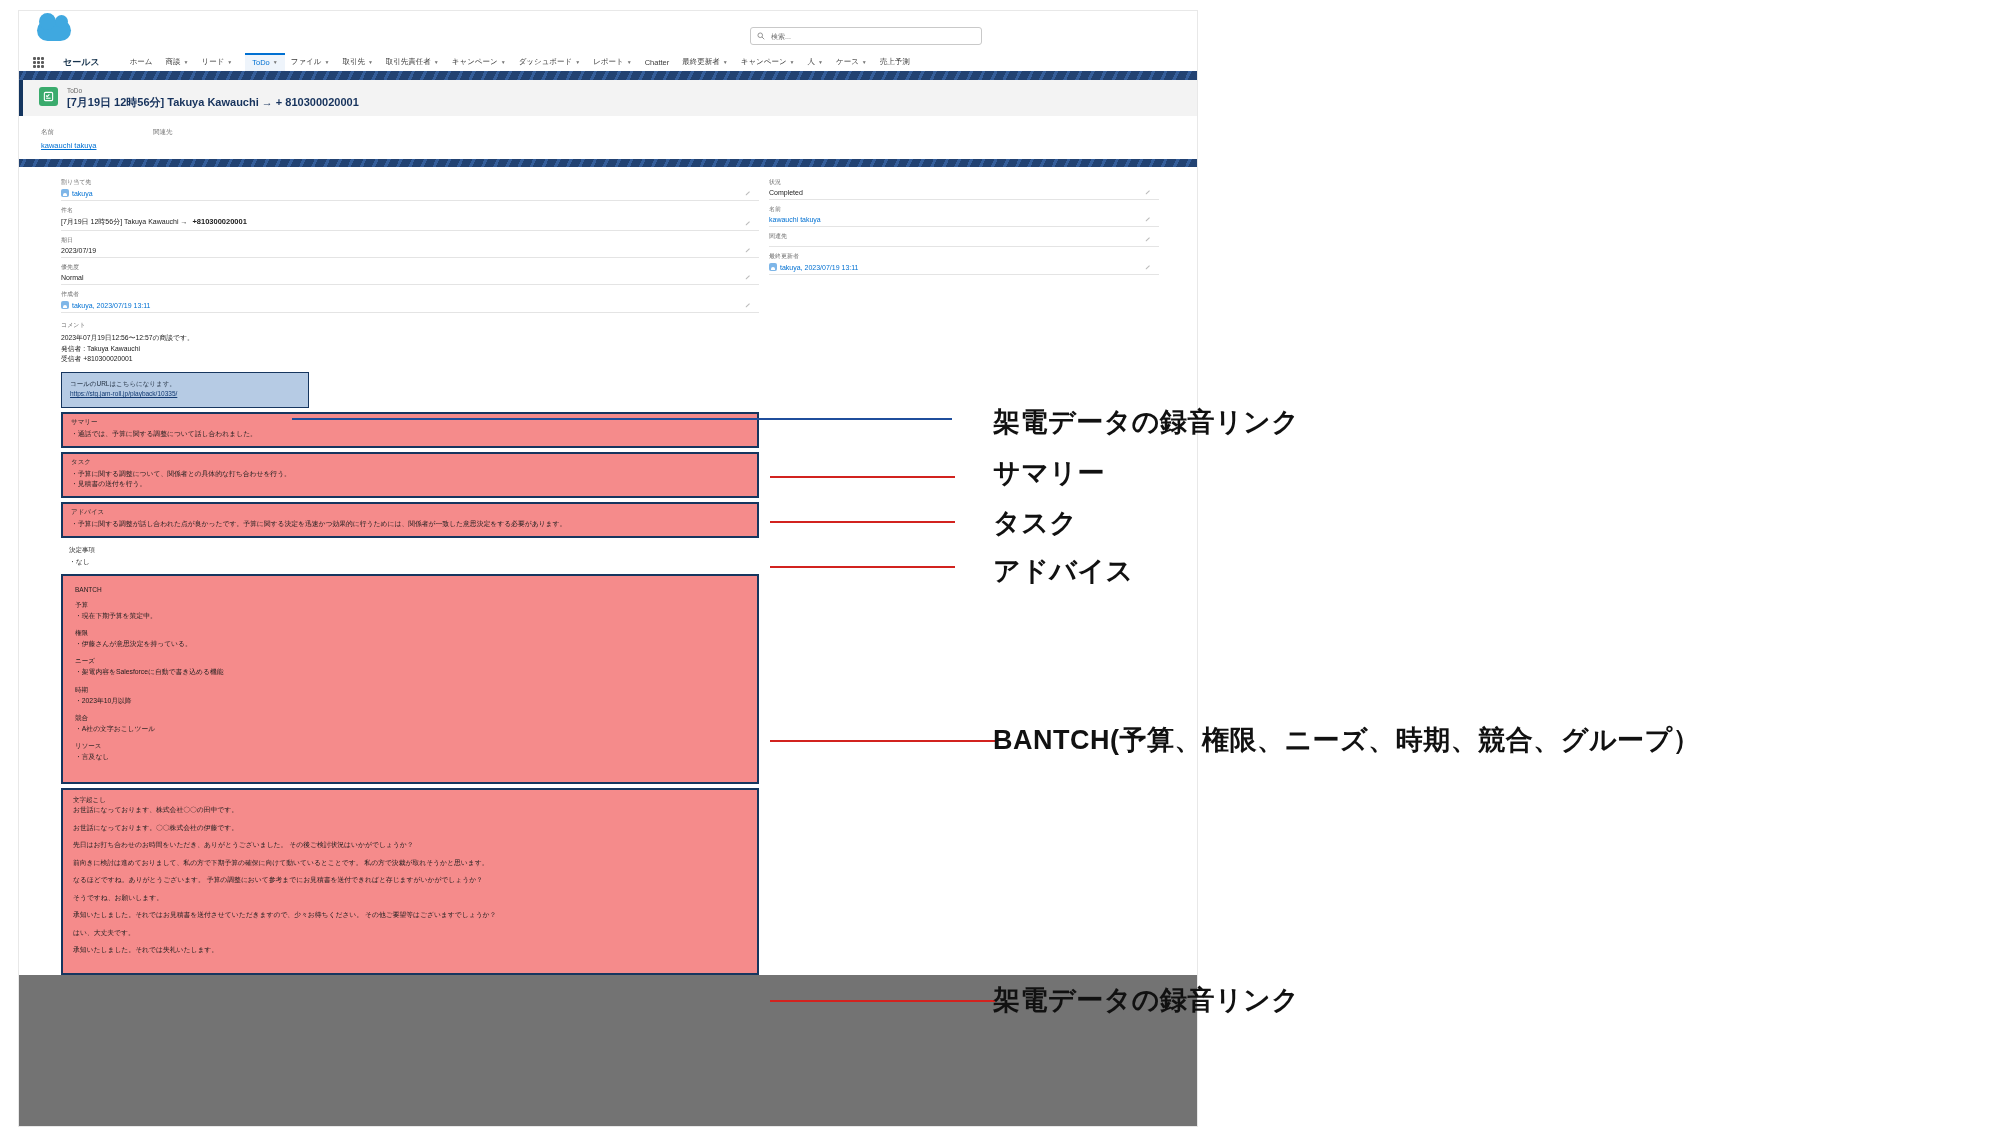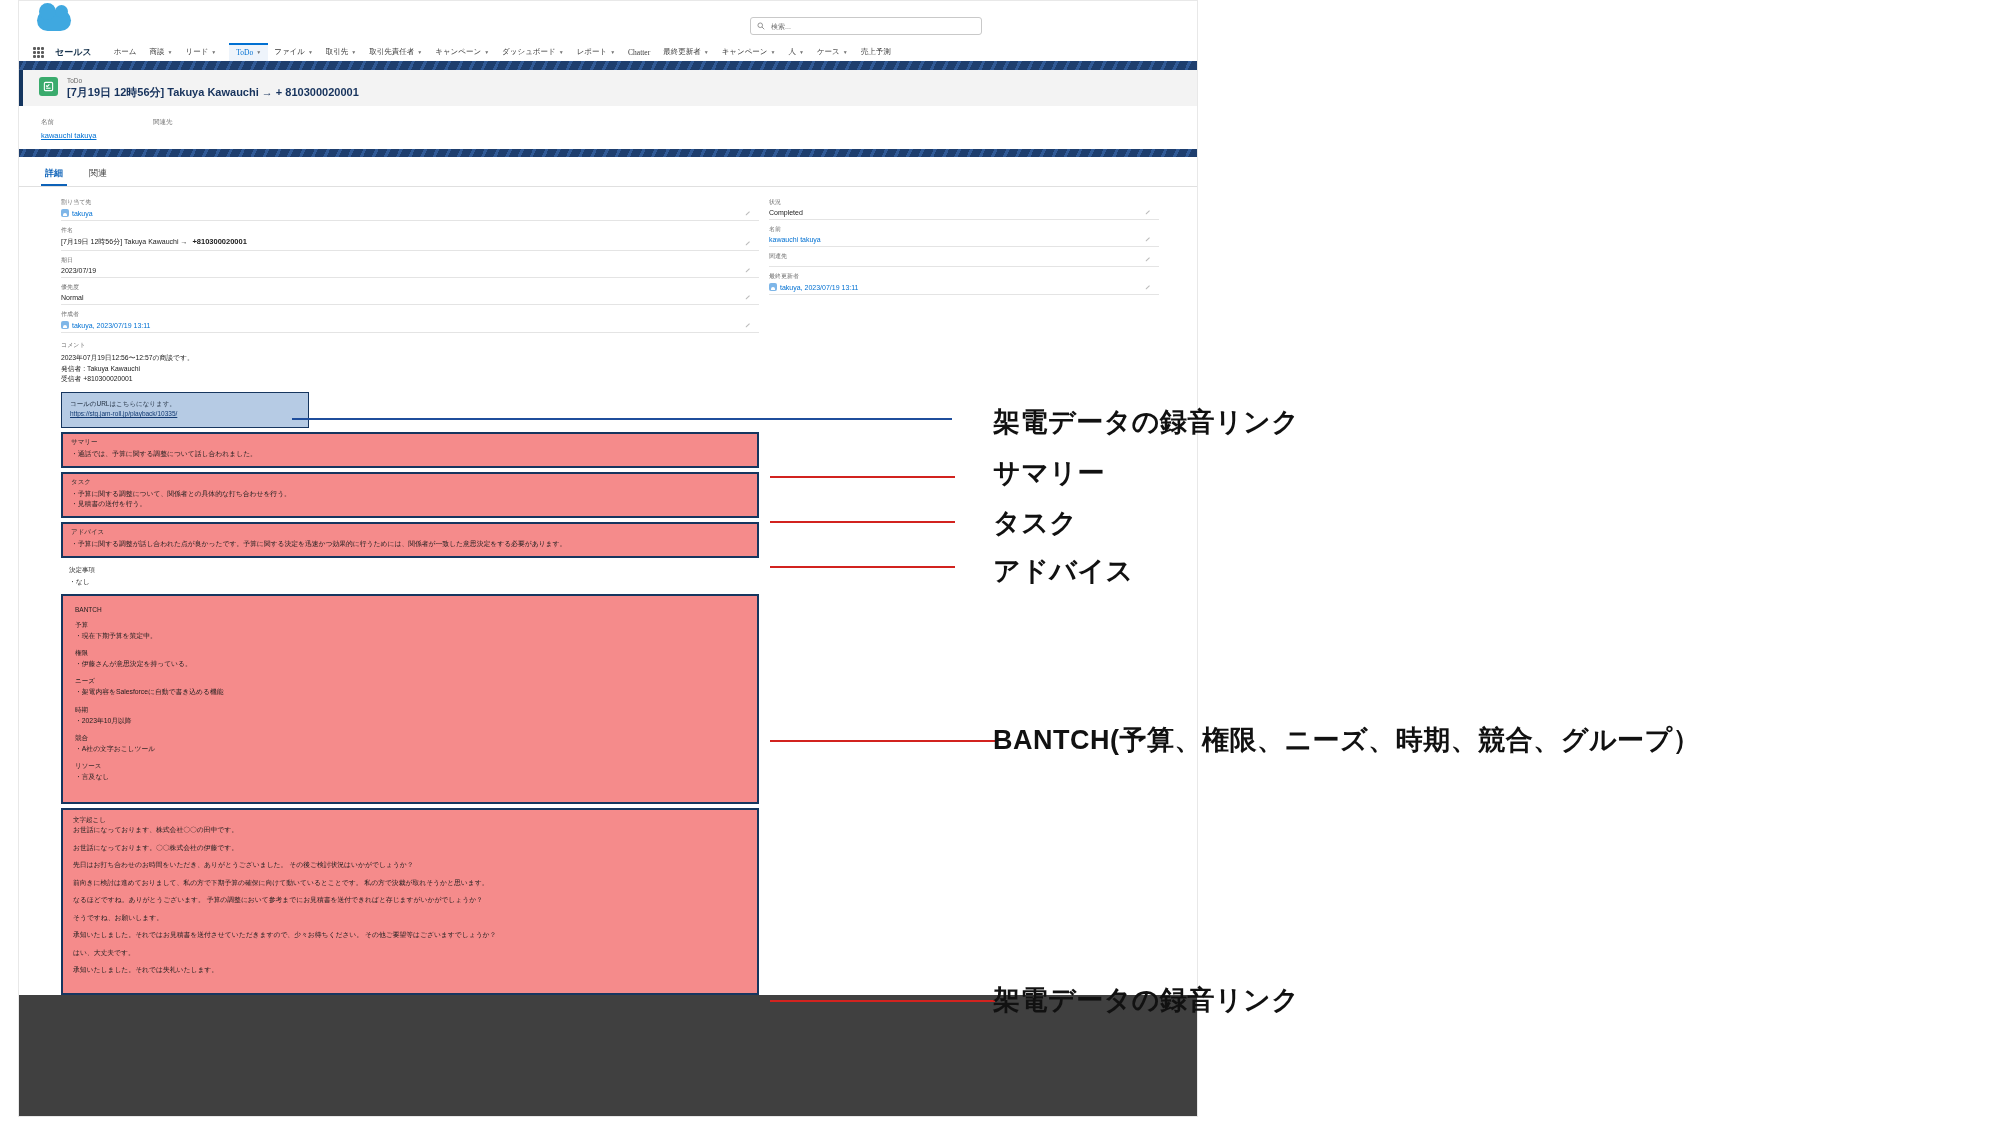--- a/index.html
+++ b/index.html
@@ -7,23 +7,23 @@
   body {
     width:2002px; height:1127px;
     background:#ffffff;
     font-family:"Liberation Sans","DejaVu Sans",sans-serif;
     overflow:hidden;
     position:relative;
   }
 
   
   #sf-app {
-    position:absolute; left:18px; top:0;
+    position:absolute; left:18px; top:10px;
     width:1180px; height:1117px;
-    background:#404040;
+    background:#737373;
     border:1px solid #e8e8e8;
     overflow:hidden;
   }
 
   
   .sf-header {
     height:42px; background:#ffffff; position:relative;
     border-bottom:0;
   }
   .sf-logo {
@@ -49,22 +49,22 @@
   }
   .sf-search .mag { width:8px; height:8px; flex:0 0 auto; }
   .sf-search input {
     border:0; outline:0; width:100%; font-size:7px; color:#7a7a7a;
     font-family:"Liberation Sans",sans-serif; background:transparent;
   }
 
   
   .sf-nav {
     height:18px; display:flex; align-items:center;
-    padding-left:14px; gap:0;
-    background:#fff; position:relative;font-family:Liberation Serif, serif;
+    padding-left:14px; gap:8px;
+    background:#fff; position:relative;
   }
   .waffle { width:13px; height:11px; display:grid;
             grid-template-columns:repeat(3,3px); grid-template-rows:repeat(3,3px);
             gap:1px; margin-right:9px; }
   .waffle i { background:#5c5c5c; border-radius:1px; display:block; width:3px; height:3px; }
   .app-name { font-size:9px; font-weight:700; color:#17334d; margin-right:22px; white-space:nowrap; }
   .nav-item {
     font-size:7.5px; color:#3a3a3a; white-space:nowrap;
     padding:2px 0; margin-right:13px; display:flex; align-items:center; gap:3px;
     position:relative; height:18px;
@@ -292,24 +292,20 @@
         <div class="rf-value">kawauchi takuya</div>
       </div>
       <div class="rec-field">
         <div class="rf-label">関連先</div>
         <div class="rf-value" style="text-decoration: none;"></div>
       </div>
     </div>
 
   <div class="sf-band2"></div>
 
-  <div class="sf-tabs" id="tabs-host">
-      <div class="sf-tab active">詳細</div>
-      <div class="sf-tab">関連</div>
-    </div>
 
   <div class="detail-body">
     <div class="col-left">
       <div id="left-fields-host">
           <div class="fld">
             <div class="lab">割り当て先</div>
             <div class="val link"><span class="av"></span>takuya</div>
             <svg class="pencil" viewBox="0 0 16 16">
               <path d="M2 12.2L11 3.2l2.1 2.1-9 9H2z" fill="#6b6b6b"></path>
             </svg>

